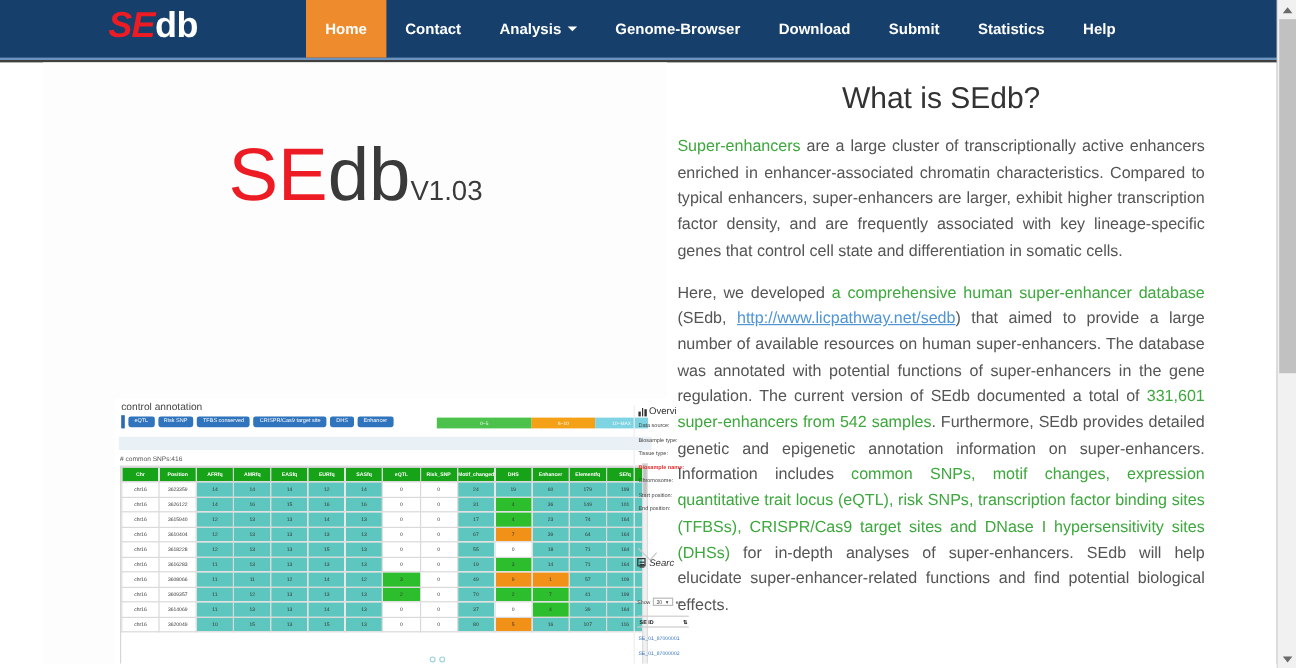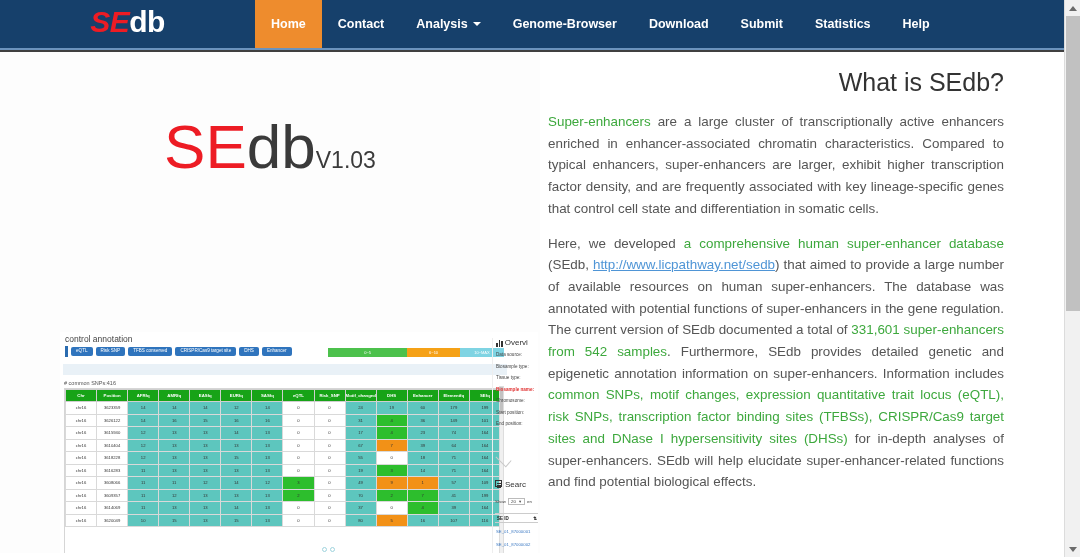--- a/index.html
+++ b/index.html
@@ -58,20 +58,21 @@
     position: absolute; top: 52px; left: 0;
     width: 1064px; height: 505px;
     display: flex;
     background: #ffffff;
   }
   .left-col {
     width: 540px; height: 100%;
     position: relative;
     padding-top: 14px;
     background: #fdfdfd;
+    margin-left: 36px;
   }
   .right-col {
     width: 524px; height: 100%;
     padding: 8px 60px 0 8px;
     position: relative;
   }
 
   
   .logo-big {
     text-align: center;
@@ -194,23 +195,23 @@
   .side-item {
     font-size: 4.6px; color: #444;
     margin-bottom: 6.5px; white-space: nowrap;
   }
   .side-item.hl { color: #E03030; font-weight: bold; }
   .arrow-mark {
     position: absolute; left: 2px; top: 118px;
     width: 18px; height: 18px;
   }
   .search-head {
-    position: absolute; left: 2px; top: 142px;
+    position: absolute; left: 2px; top: 127px;
     display: flex; align-items: flex-start; gap: 3px;
-    font-size: 8px; color: #333;
+    font-size: 8px; color: #333; font-style: italic;
   }
   .list-icon {
     width: 7px; height: 7px; border: 1px solid #333;
     display: inline-block; position: relative;
   }
   .list-icon::after {
     content: ""; position: absolute; left: 1px; top: 1.5px;
     width: 4px; height: 1px; background: #333;
     box-shadow: 0 2px 0 #333, 0 4px 0 #333;
   }
@@ -243,21 +244,21 @@
     display: flex; gap: 3px; align-items: center;
   }
   .dots u {
     display:block; width: 5px; height: 5px;
     border: 1px solid #9fd3dd; border-radius: 50%;
     background: #ffffff;
   }
 
   
   .art-title {
-    text-align: right;
+    text-align: center;
     font-size: 25px; font-weight: normal; color: #333;
     margin: 8px 0 14px 0;
   }
   .art-p {
     font-size: 13.4px;
     line-height: 1.62;
     color: #555;
     text-align: justify;
     margin-bottom: 13px;
   }

